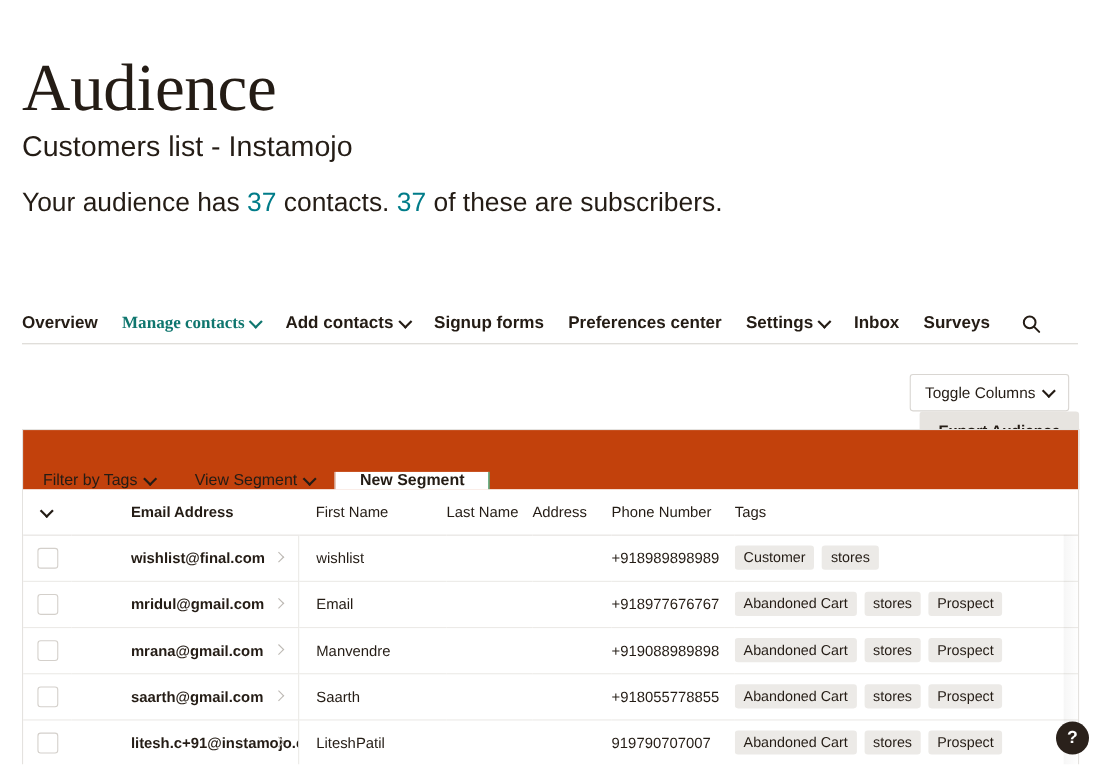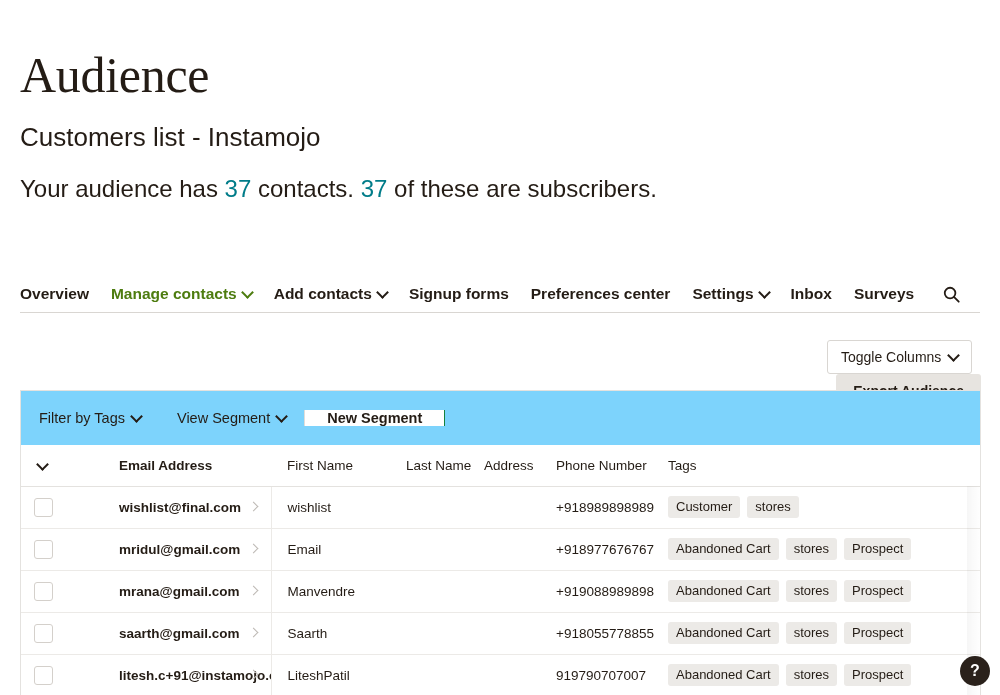--- a/index.html
+++ b/index.html
@@ -13,29 +13,29 @@
     overflow: hidden;
   }
 
   .page { position: relative; width: 1000px; height: 695px; }
 
   
   .header { padding: 48px 0 0 20px; }
 
   .page-title {
     font-family: "Liberation Serif", serif;
-    font-size: 50px;
+    font-size: 61px;
     font-weight: 400;
     line-height: 1.08;
     letter-spacing: -0.3px;
     color: #241c15;
   }
 
   .page-subtitle {
-    margin-top: 20px;
+    margin-top: 4px;
     font-size: 26px;
     font-weight: 400;
     line-height: 1.2;
     color: #241c15;
   }
 
   .audience-summary {
     margin-top: 20px;
     font-size: 24px;
     line-height: 1.3;
@@ -60,21 +60,21 @@
     display: flex;
     align-items: center;
     gap: 6px;
     font-size: 15.5px;
     font-weight: 700;
     color: #241c15;
     white-space: nowrap;
     margin-right: 22px;
     cursor: pointer;
   }
-  .nav-item.active { color: #4d7c0f; }
+  .nav-item.active { color: #0f766e; font-family: Liberation Serif, serif; }
   .nav-item .caret {
     display: inline-block;
     width: 9px;
     height: 9px;
     position: relative;
     top: -2px;
   }
   .nav-item .caret::after {
     content: "";
     position: absolute;
@@ -184,25 +184,25 @@
     margin-left: -3px;
   }
 
   
   .filter-bar {
     position: absolute;
     top: 390px;
     left: 20px;
     right: 19px;
     height: 55px;
-    background: #7dd3fc;
+    background: #c2410c;
     border: 1px solid #e4e2df;
     border-bottom: none;
     display: flex;
-    align-items: center;
+    align-items: flex-end;
   }
   .filter-item {
     display: flex;
     align-items: center;
     gap: 7px;
     padding: 0 18px;
     font-size: 14.5px;
     color: #241c15;
     cursor: pointer;
     border-right: 1px solid #e0ddd9;

